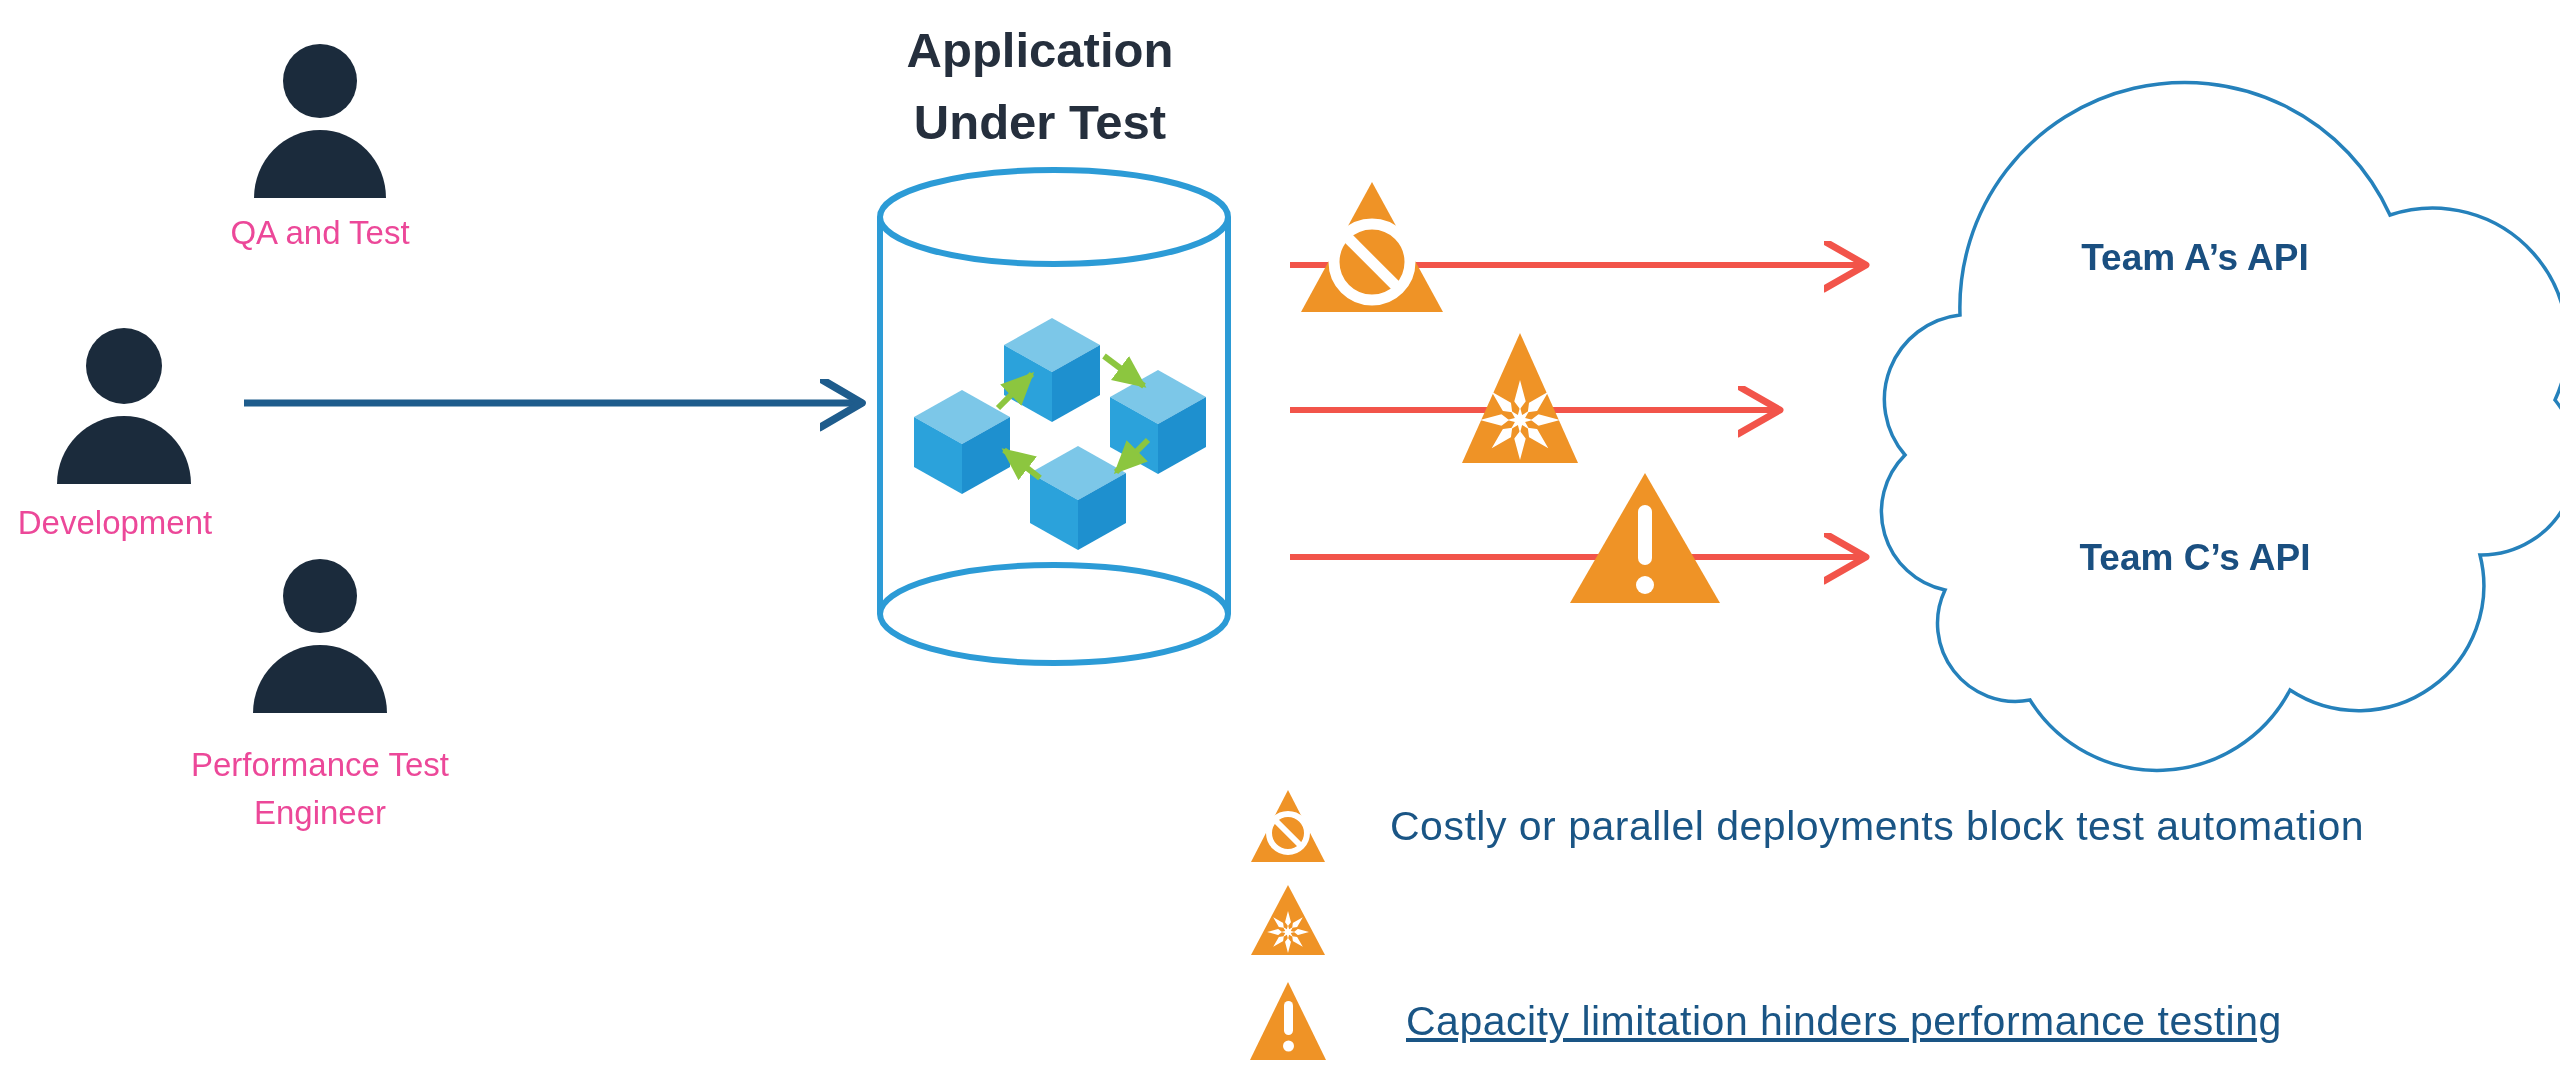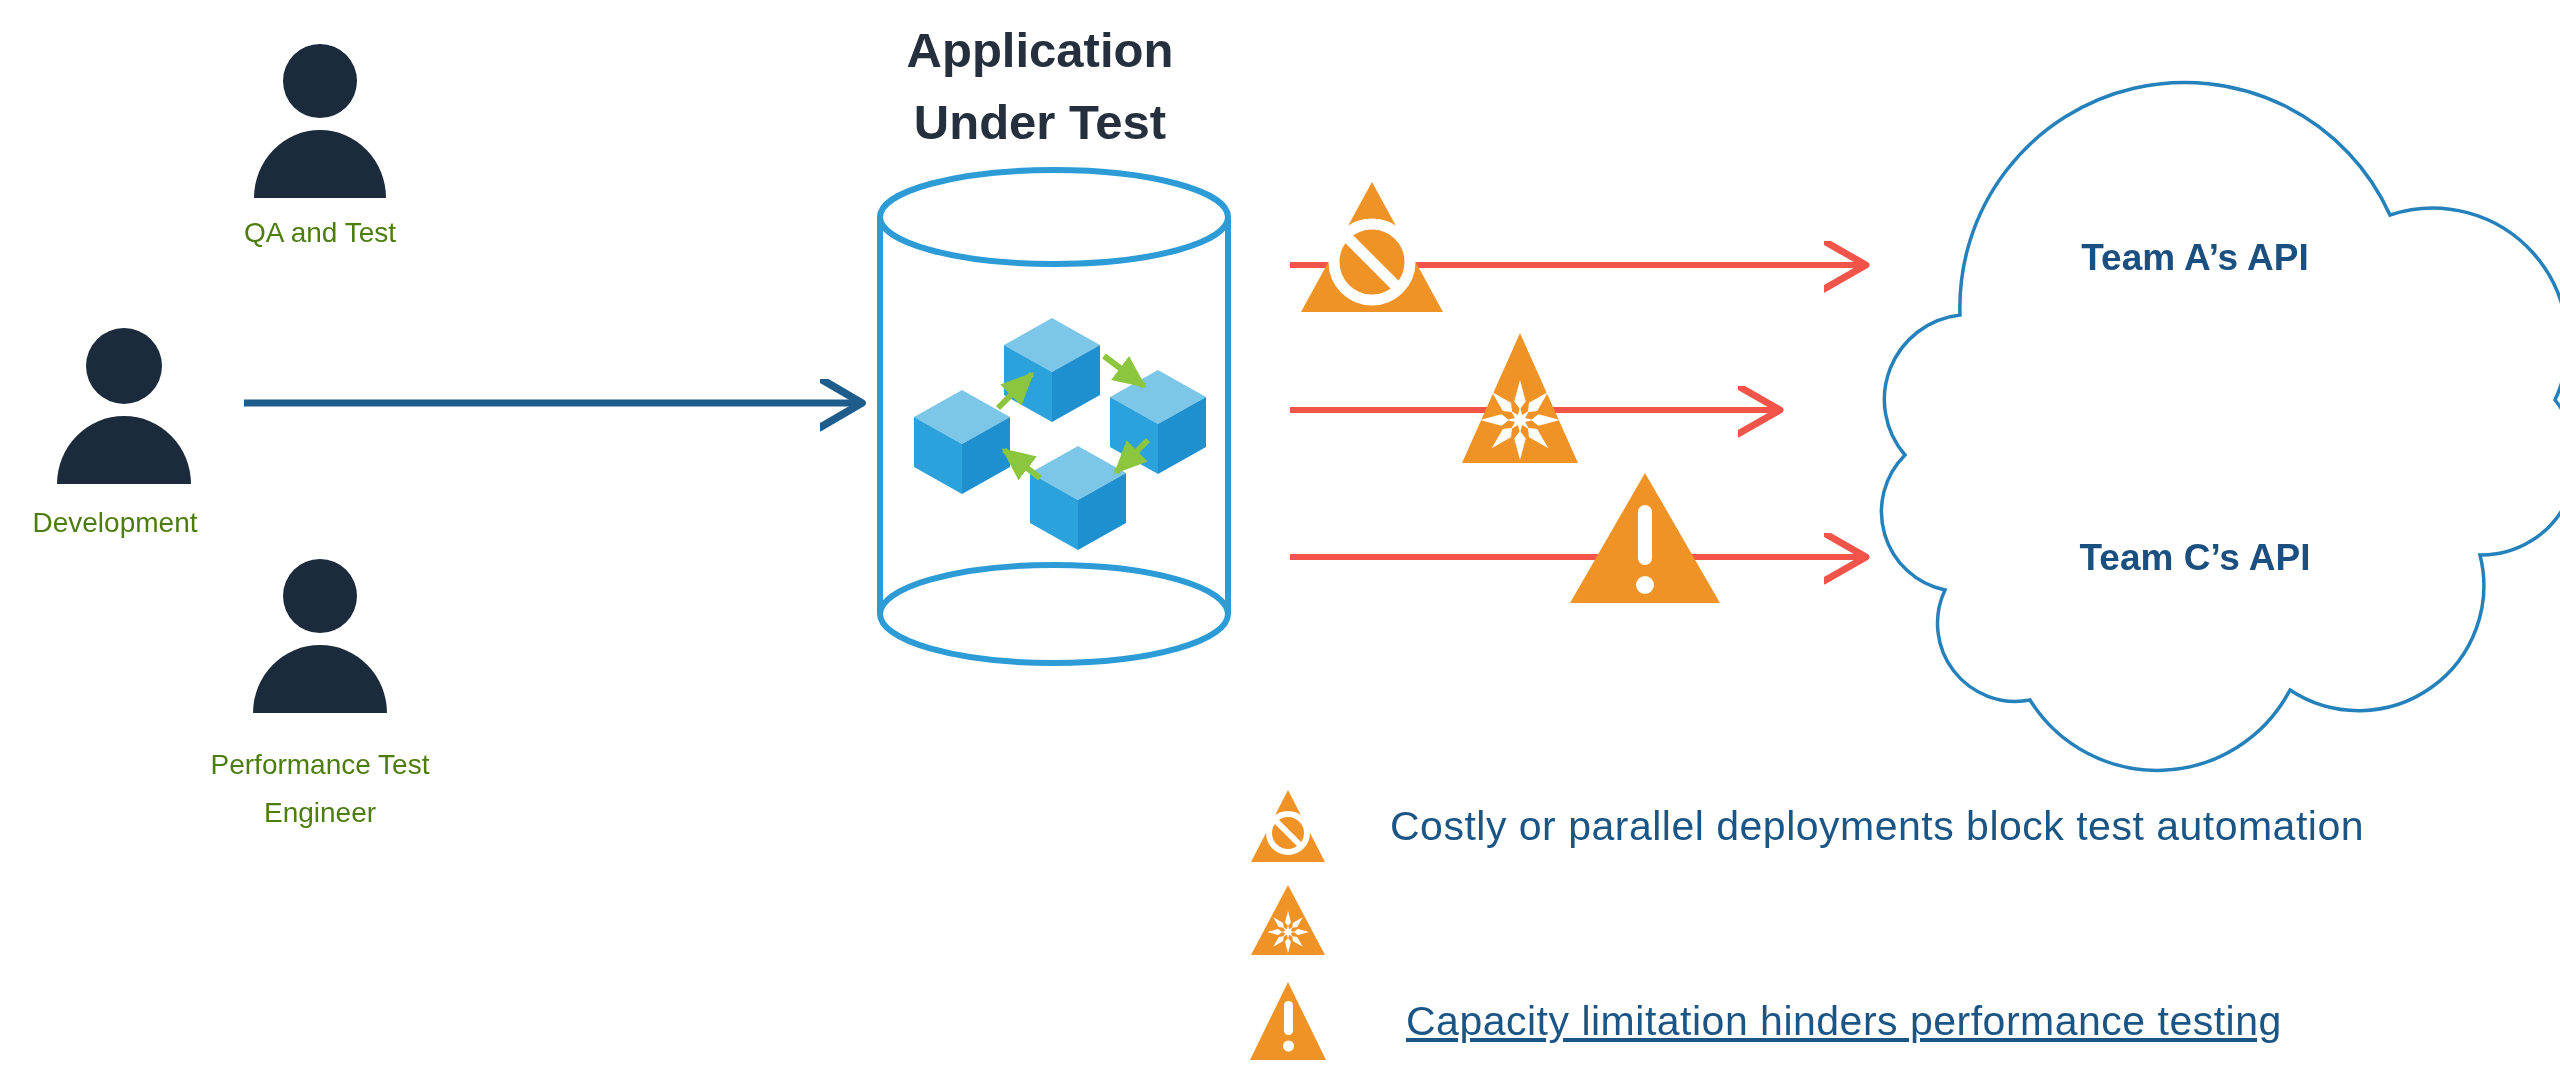--- a/index.html
+++ b/index.html
@@ -1,19 +1,19 @@
 <!DOCTYPE html>
 <html><head>
 <meta charset="utf-8">
 <style>
   html,body{margin:0;padding:0;background:#fff;}
   #canvas{position:relative;width:2560px;height:1066px;background:#ffffff;overflow:hidden;
           font-family:"Liberation Sans", sans-serif;}
   #shapes{position:absolute;left:0;top:0;width:100%;height:100%;}
-  .lbl{position:absolute;color:#4d7c0f;font-size:28px;text-align:center;line-height:46px;}
+  .lbl{position:absolute;color:#ec4899;font-size:33px;text-align:center;line-height:46px;}
   .title{position:absolute;color:#252F3D;font-size:49px;line-height:68px;text-align:center;font-weight:600;}
   .api{position:absolute;color:#1A4F80;font-size:37px;font-weight:600;height:60px;line-height:60px;text-align:center;}
   .legend-text{position:absolute;color:#1A5585;font-size:41px;height:54px;line-height:54px;letter-spacing:0.5px;white-space:nowrap;}
 </style>
 </head>
 <body>
 
 <div id="canvas">
 
   <svg id="shapes" viewBox="0 0 2560 1066">

